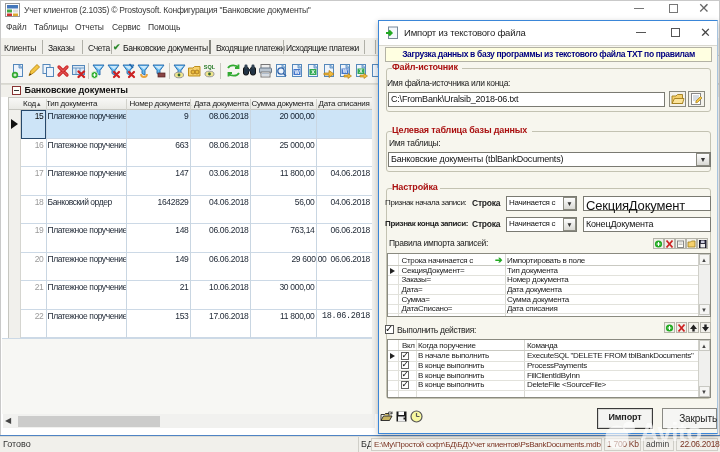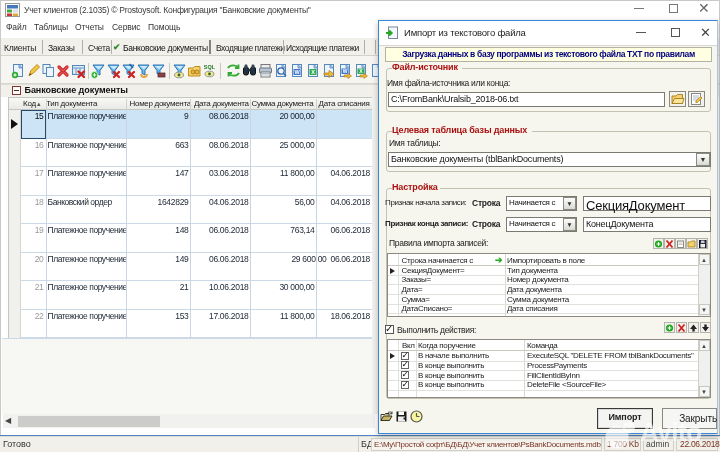--- a/index.html
+++ b/index.html
@@ -279,21 +279,21 @@
 <div class="ab" style="left:47.5px;top:283px;font-size:8.5px;color:#1d2633;letter-spacing:-0.45px;">Платежное поручение</div>
 <div class="ab" style="left:88.5px;top:283px;width:100px;text-align:right;font-size:8.5px;color:#1d2633;letter-spacing:-0.3px;">21</div>
 <div class="ab" style="left:148.5px;top:283px;width:100px;text-align:right;font-size:8.5px;color:#1d2633;letter-spacing:-0.3px;">10.06.2018</div>
 <div class="ab" style="left:214.5px;top:283px;width:100px;text-align:right;font-size:8.5px;color:#1d2633;letter-spacing:-0.3px;">30 000,00</div>
 <div class="ab" style="left:21px;top:309.5px;width:357px;height:28.5px;background:#fff;border-bottom:1px solid #ccd9e6;"></div>
 <div class="ab" style="left:-56.5px;top:311.5px;width:100px;text-align:right;font-size:8.5px;color:#9a9a9a;letter-spacing:-0.3px;">22</div>
 <div class="ab" style="left:47.5px;top:311.5px;font-size:8.5px;color:#1d2633;letter-spacing:-0.45px;">Платежное поручение</div>
 <div class="ab" style="left:88.5px;top:311.5px;width:100px;text-align:right;font-size:8.5px;color:#1d2633;letter-spacing:-0.3px;">153</div>
 <div class="ab" style="left:148.5px;top:311.5px;width:100px;text-align:right;font-size:8.5px;color:#1d2633;letter-spacing:-0.3px;">17.06.2018</div>
 <div class="ab" style="left:214.5px;top:311.5px;width:100px;text-align:right;font-size:8.5px;color:#1d2633;letter-spacing:-0.3px;">11 800,00</div>
-<div class="ab" style="left:270px;top:311.5px;width:100px;text-align:right;font-size:8.5px;color:#1d2633;letter-spacing:-0.3px;">18.06.2018</div>
+<div class="ab" style="left:270px;top:311.5px;width:100px;text-align:right;font-size:8.5px;color:#1d2633;letter-spacing:-0.3px;font-family:Liberation Mono, monospace;">18.06.2018</div>
 <div class="ab" style="left:45.5px;top:110px;width:1px;height:228px;background:#c9d6e2;"></div>
 <div class="ab" style="left:126px;top:110px;width:1px;height:228px;background:#c9d6e2;"></div>
 <div class="ab" style="left:190px;top:110px;width:1px;height:228px;background:#c9d6e2;"></div>
 <div class="ab" style="left:249.5px;top:110px;width:1px;height:228px;background:#c9d6e2;"></div>
 <div class="ab" style="left:316px;top:110px;width:1px;height:228px;background:#c9d6e2;"></div>
 <div class="ab" style="left:371.5px;top:110px;width:1px;height:228px;background:#c9d6e2;"></div>
 <div class="ab" style="left:21px;top:110px;width:25px;height:29px;border:1px solid #26486b;background:transparent;"></div>
 <div class="ab" style="left:11px;top:119px;width:0;height:0;border-left:7px solid #111;border-top:5px solid transparent;border-bottom:5px solid transparent;"></div>
 <div class="ab" style="left:8px;top:97px;width:1px;height:241px;background:#c6c6c0;"></div>
 <div class="ab" style="left:2px;top:338px;width:376px;height:76px;background:#f7f7f4;"></div>

